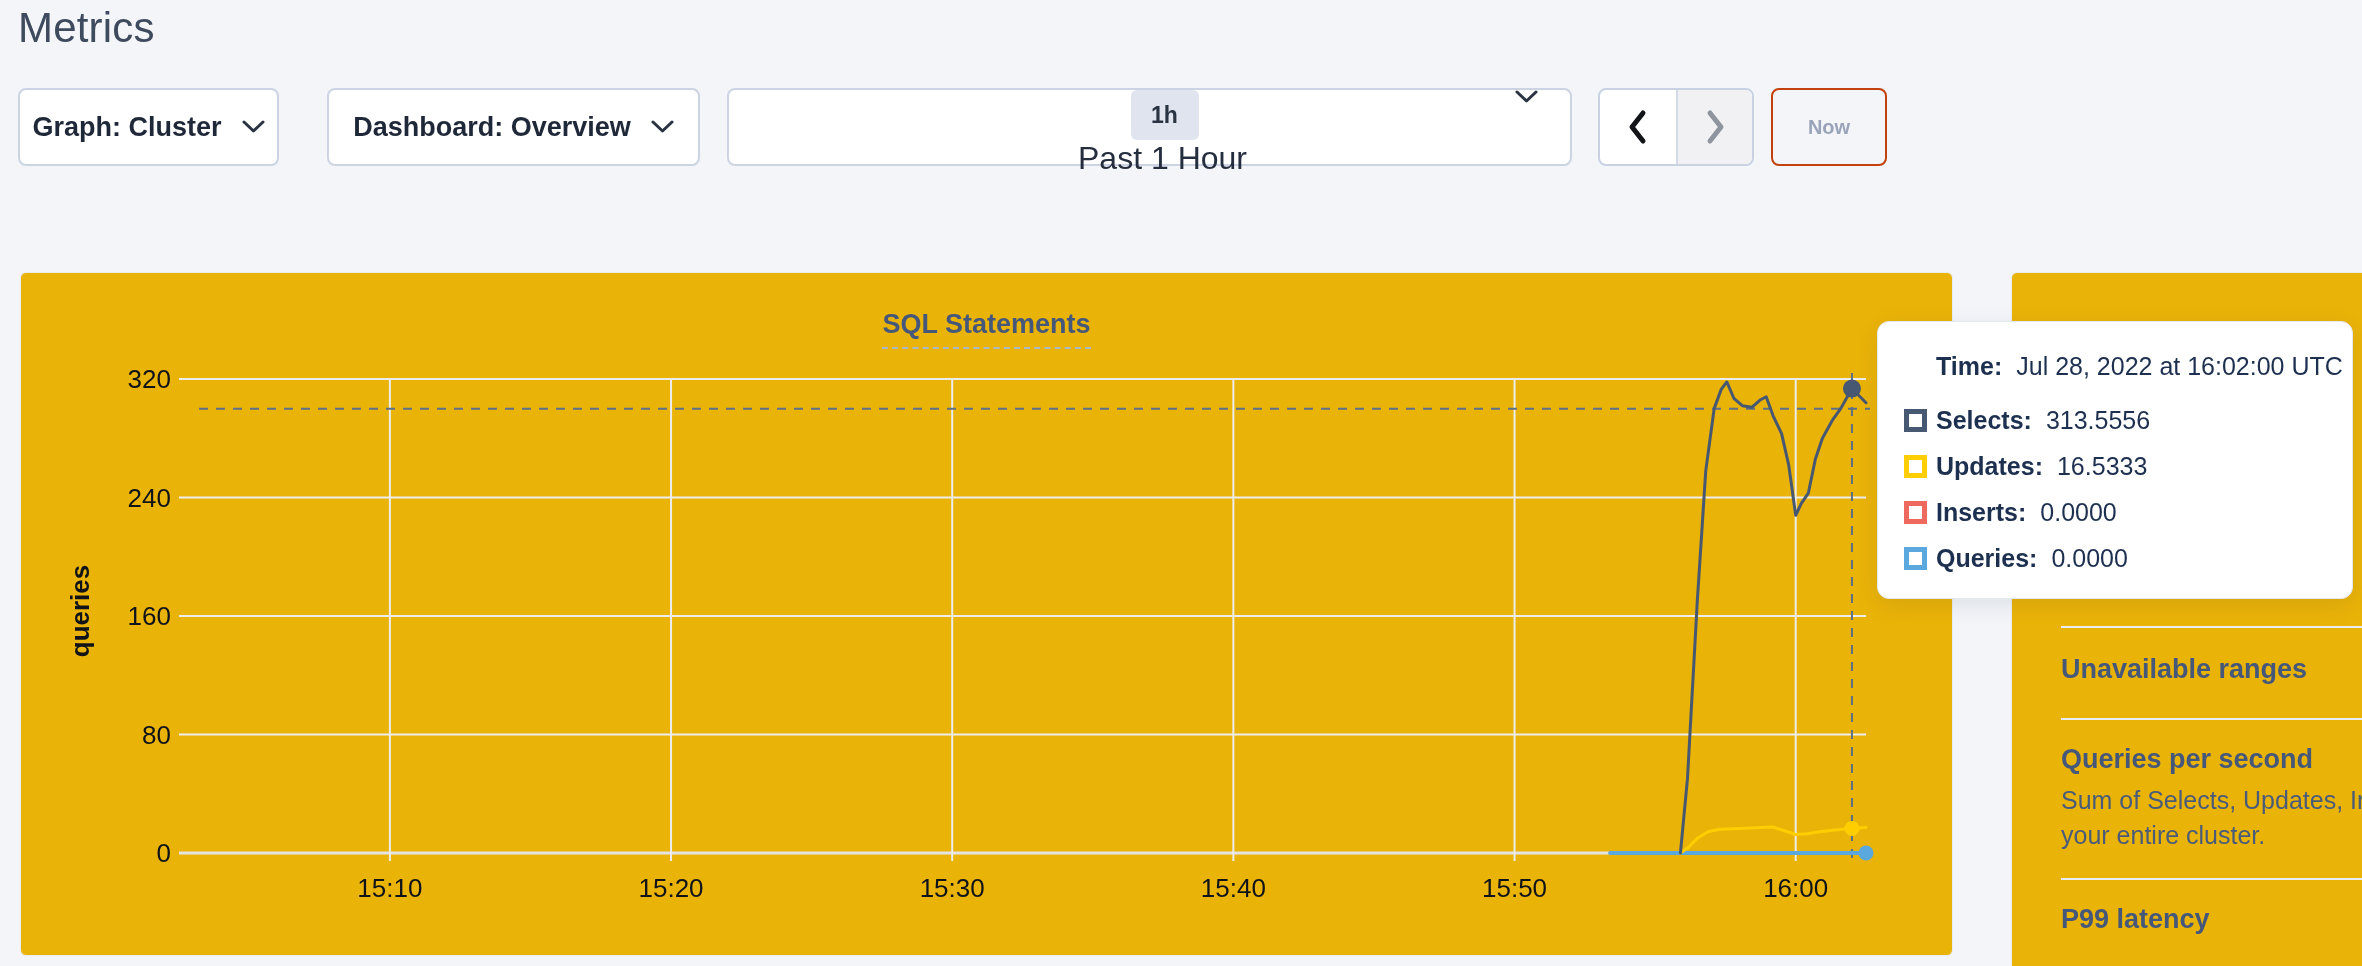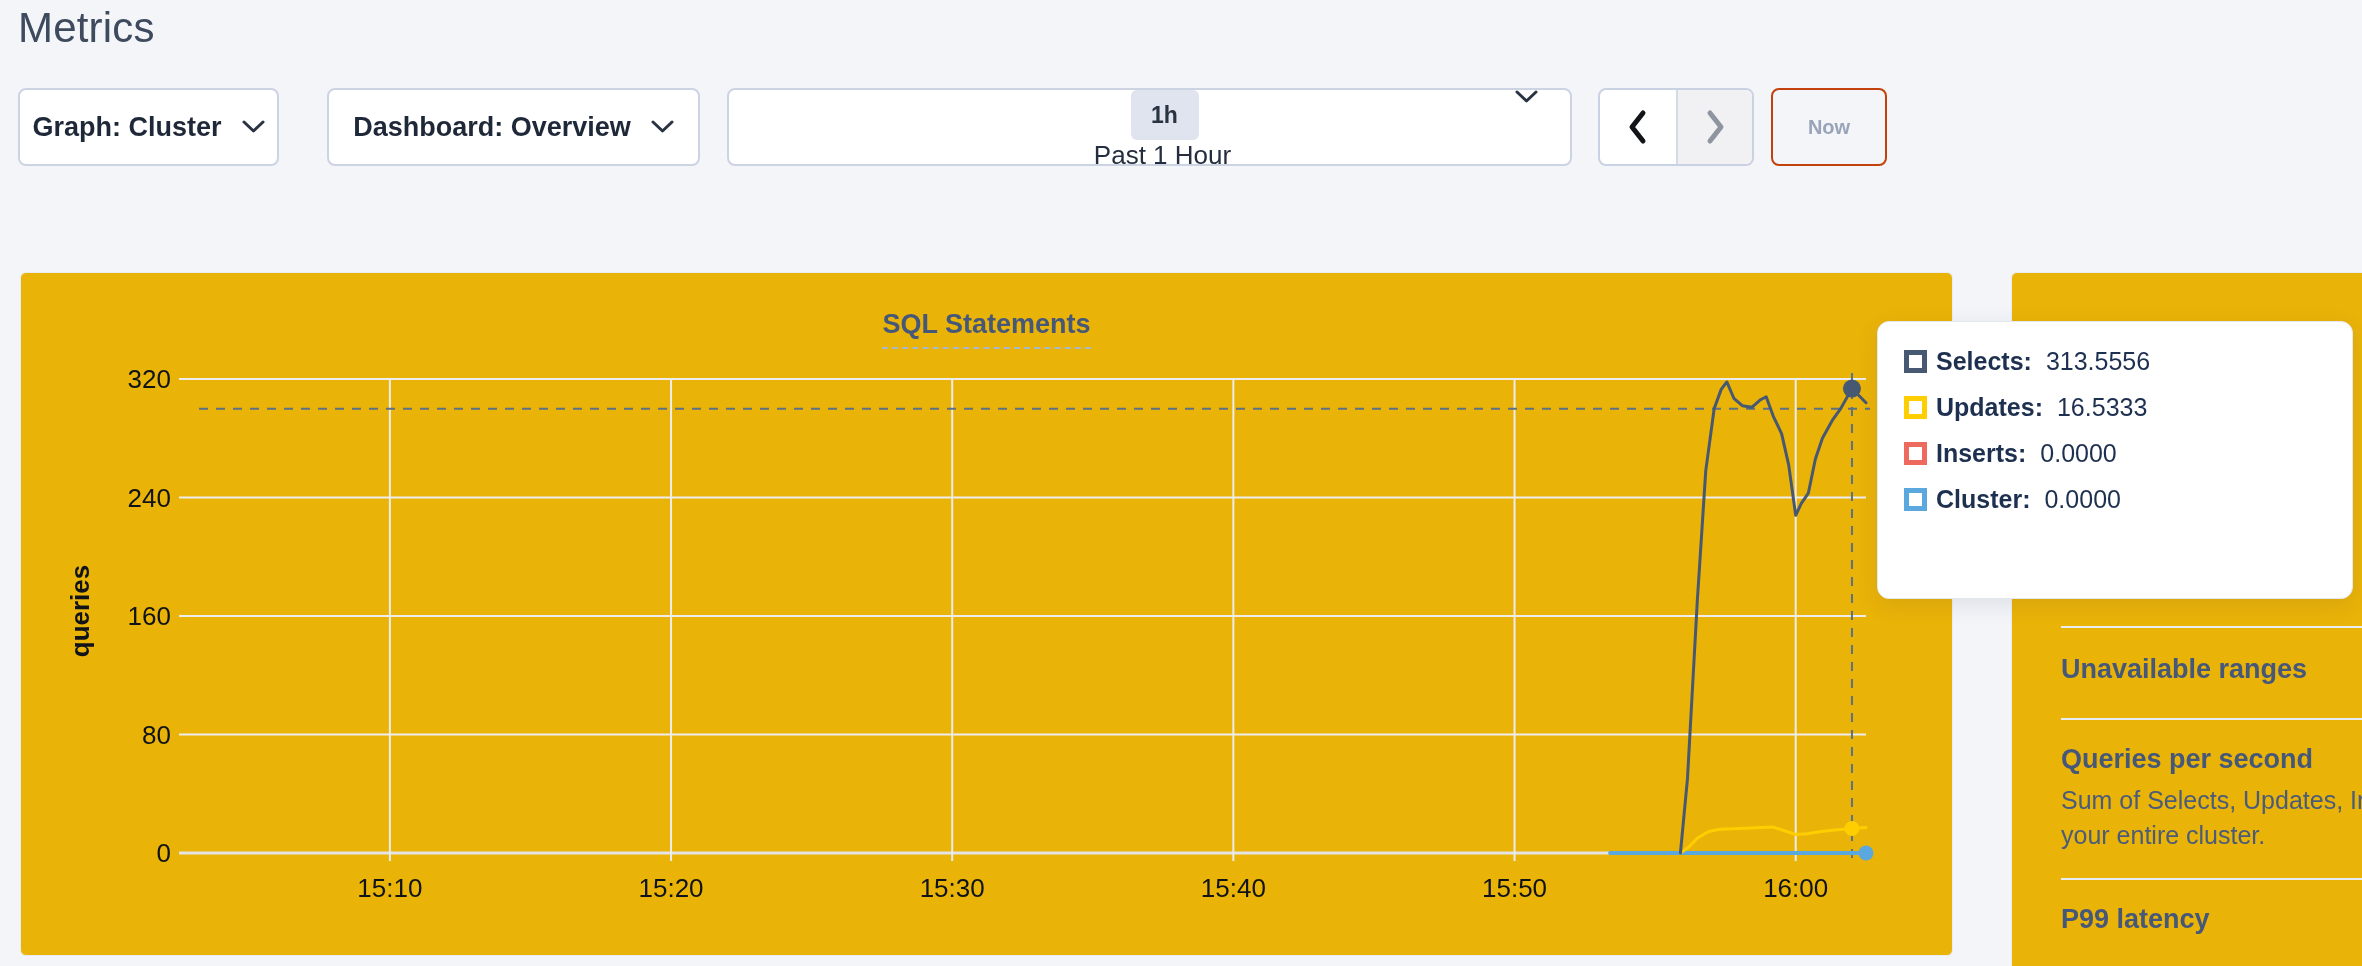--- a/index.html
+++ b/index.html
@@ -27,21 +27,21 @@
   }
   .dd-caret { margin-left: 20px; flex: none; }
   #dd-graph { left: 18px; width: 261px; }
   #dd-dashboard { left: 327px; width: 373px; }
   #time-picker { left: 727px; width: 845px; justify-content: flex-start; font-weight: 500; flex-direction: column;}
   .tr-badge {
     margin-left: 30px; width: 68px; height: 50px; border-radius: 6px;
     background: #dfe4ef; color: #2a3342; font-size: 23px; font-weight: 700;
     display:flex; align-items:center; justify-content:center; flex:none;
   }
-  .tr-label { margin-left: 26px; font-size: 26px; font-weight: 500; color:#242e3f; }
+  .tr-label { margin-left: 26px; font-size: 32px; font-weight: 500; color:#242e3f; }
   #time-picker .dd-caret { position:absolute; right: 32px; margin:0; }
   .btn-group {
     position:absolute; top:88px; left:1598px; width:156px; height:78px;
     border: 2px solid #c9d2e2; border-radius: 8px; background:#fff;
     display:flex; overflow:hidden;
   }
   .bg-half { width:50%; height:100%; display:flex; align-items:center; justify-content:center; cursor:pointer; }
   .bg-half.next { background:#f1f1f3; border-left:2px solid #d4dae6; cursor:default; }
   #now-btn {
     position:absolute; top:88px; left:1771px; width:116px; height:78px;
@@ -168,35 +168,38 @@
   <h3 class="sp-h" style="top:381px">Unavailable ranges</h3>
   <hr class="sp-hr" style="top:445px">
   <h3 class="sp-h" style="top:471px">Queries per second</h3>
   <div class="sp-p" style="top:510px">Sum of Selects, Updates, Inser</div>
   <div class="sp-p" style="top:545px">your entire cluster.</div>
   <hr class="sp-hr" style="top:605px">
   <h3 class="sp-h" style="top:631px">P99 latency</h3>
 </aside>
 
 <div id="tooltip">
+  <div class="tt-time">
+    <b>Time:</b><span>Jul 28, 2022 at 16:02:00 UTC</span>
+  </div>
   <div id="tt-rows">
       <div class="tt-row">
         <span class="tt-sq" style="border-color: rgb(71, 88, 114);"></span>
         <b>Selects:</b>
         <span class="tt-val">313.5556</span>
       </div>
       <div class="tt-row">
         <span class="tt-sq" style="border-color: rgb(255, 206, 0);"></span>
         <b>Updates:</b>
         <span class="tt-val">16.5333</span>
       </div>
       <div class="tt-row">
         <span class="tt-sq" style="border-color: rgb(238, 106, 95);"></span>
         <b>Inserts:</b>
         <span class="tt-val">0.0000</span>
       </div>
       <div class="tt-row">
         <span class="tt-sq" style="border-color: rgb(90, 168, 221);"></span>
-        <b>Cluster:</b>
+        <b>Queries:</b>
         <span class="tt-val">0.0000</span>
       </div>
     </div>
 </div>
 
 </body></html>

